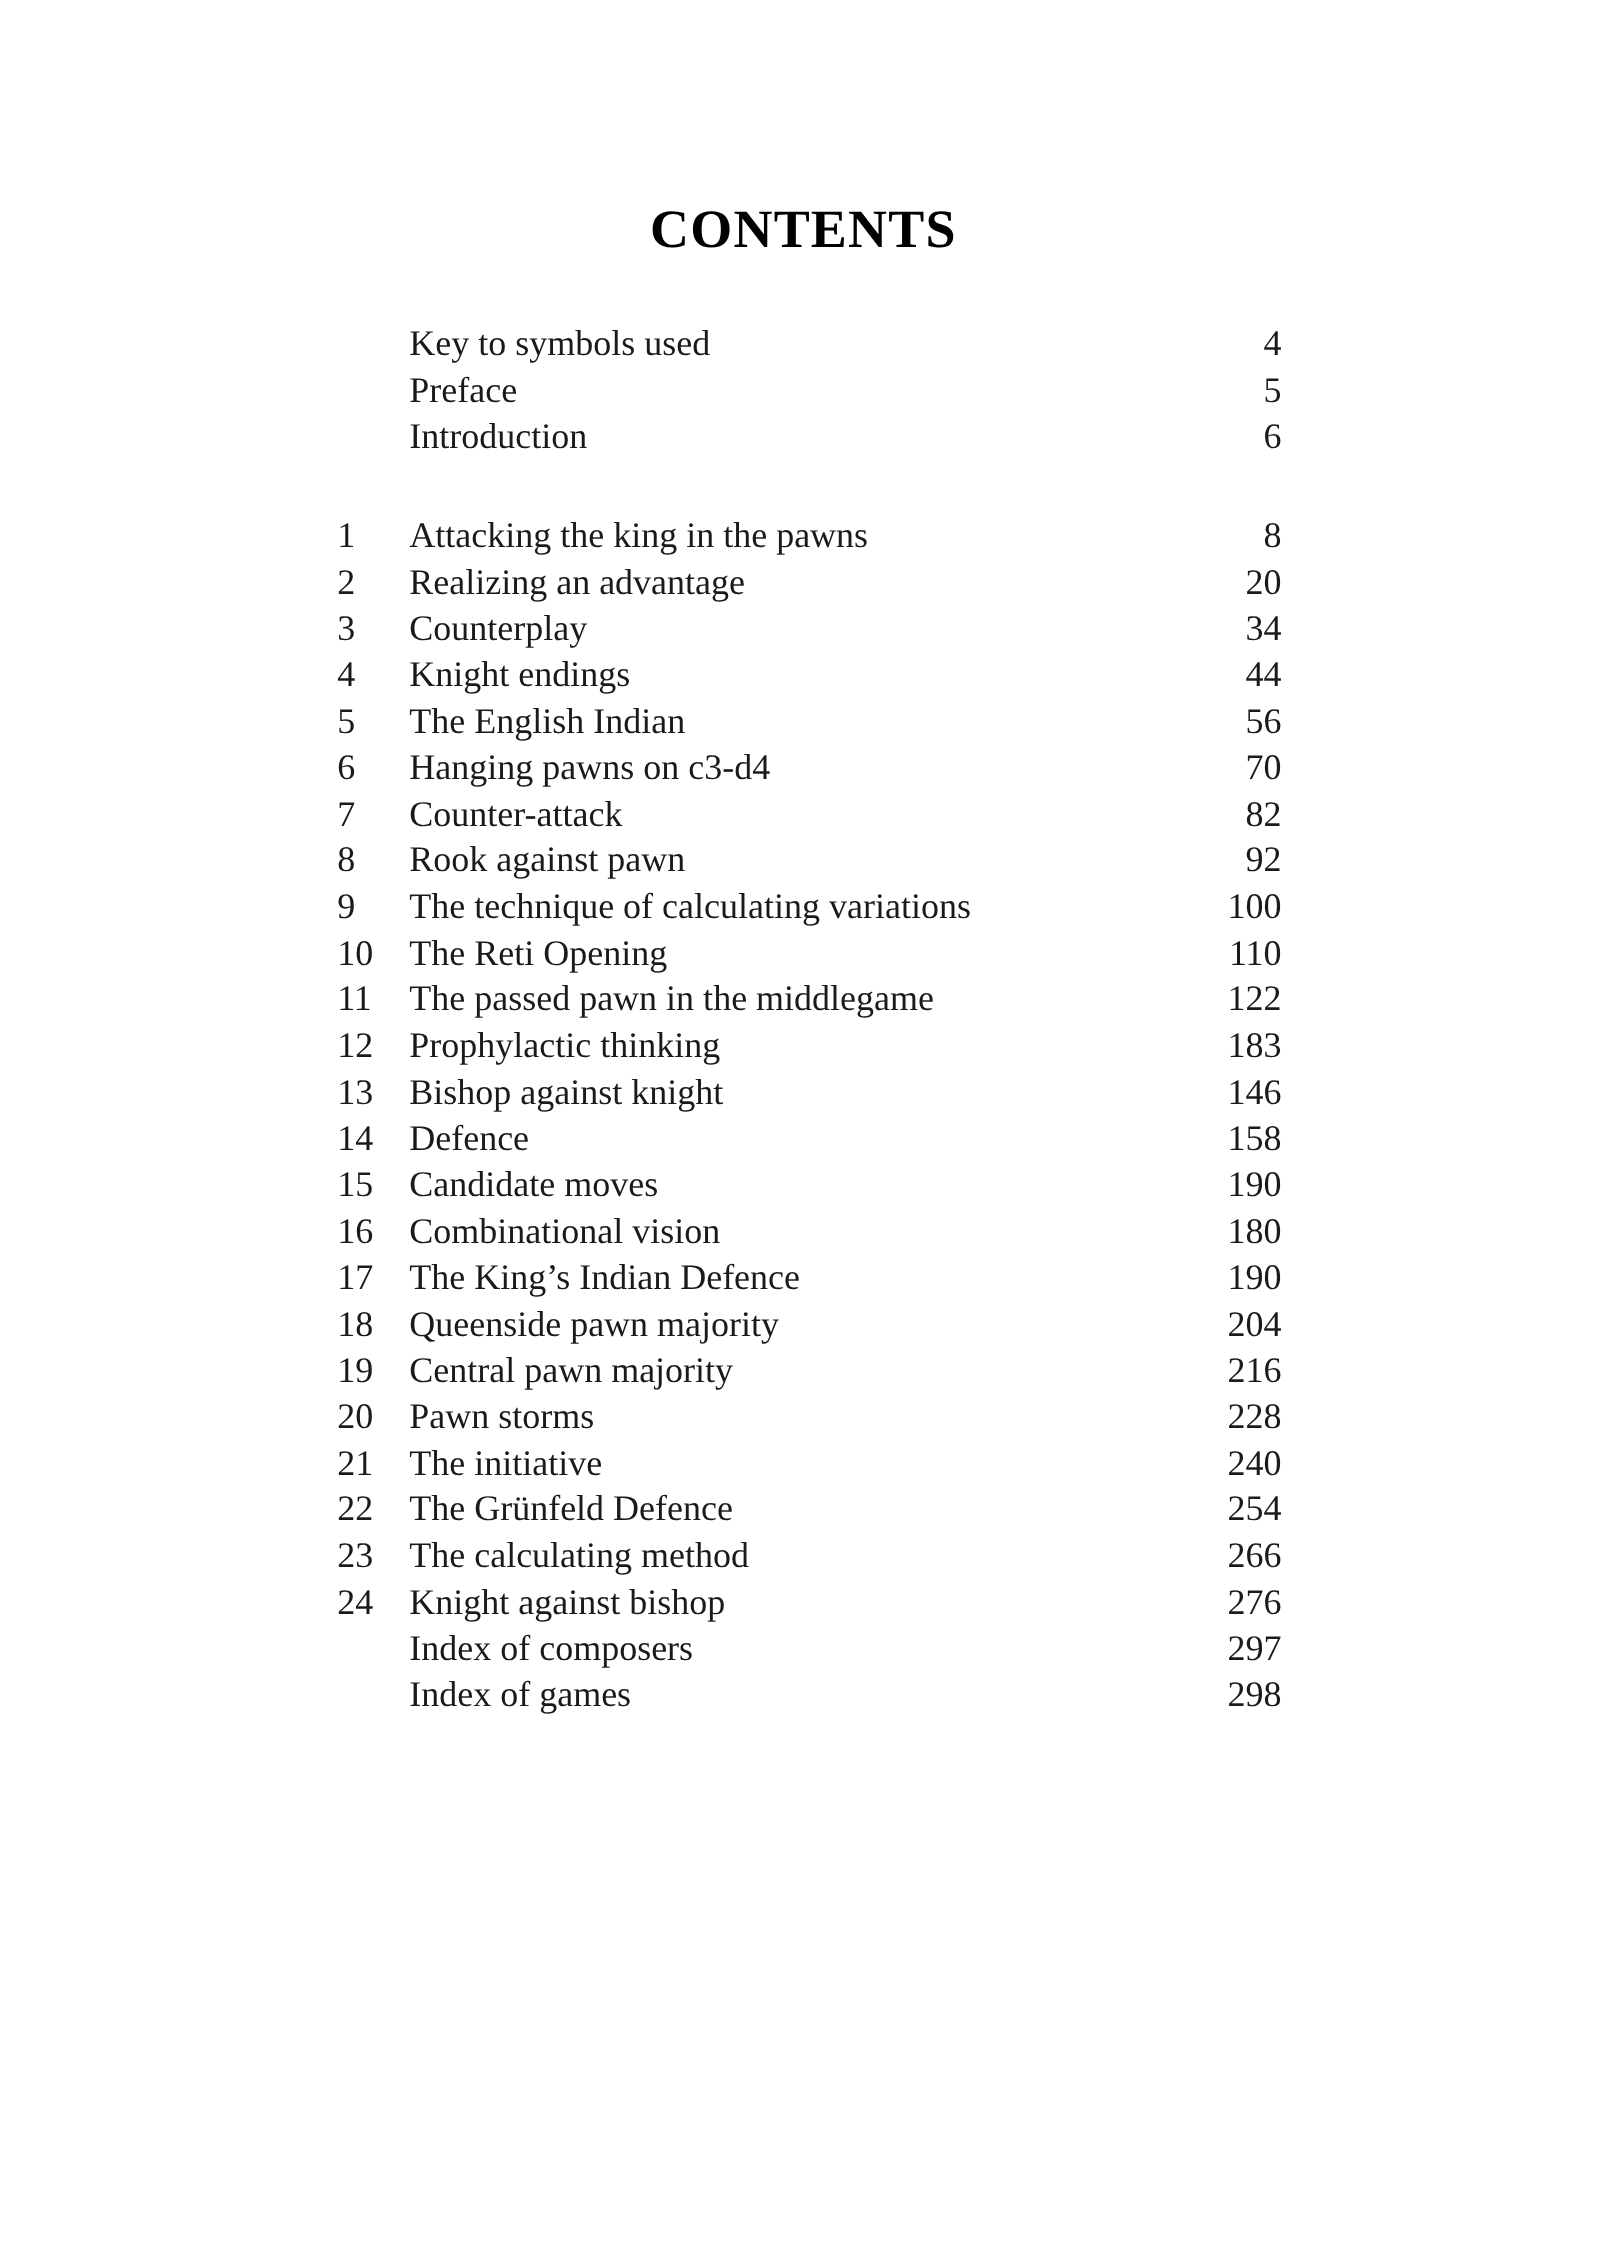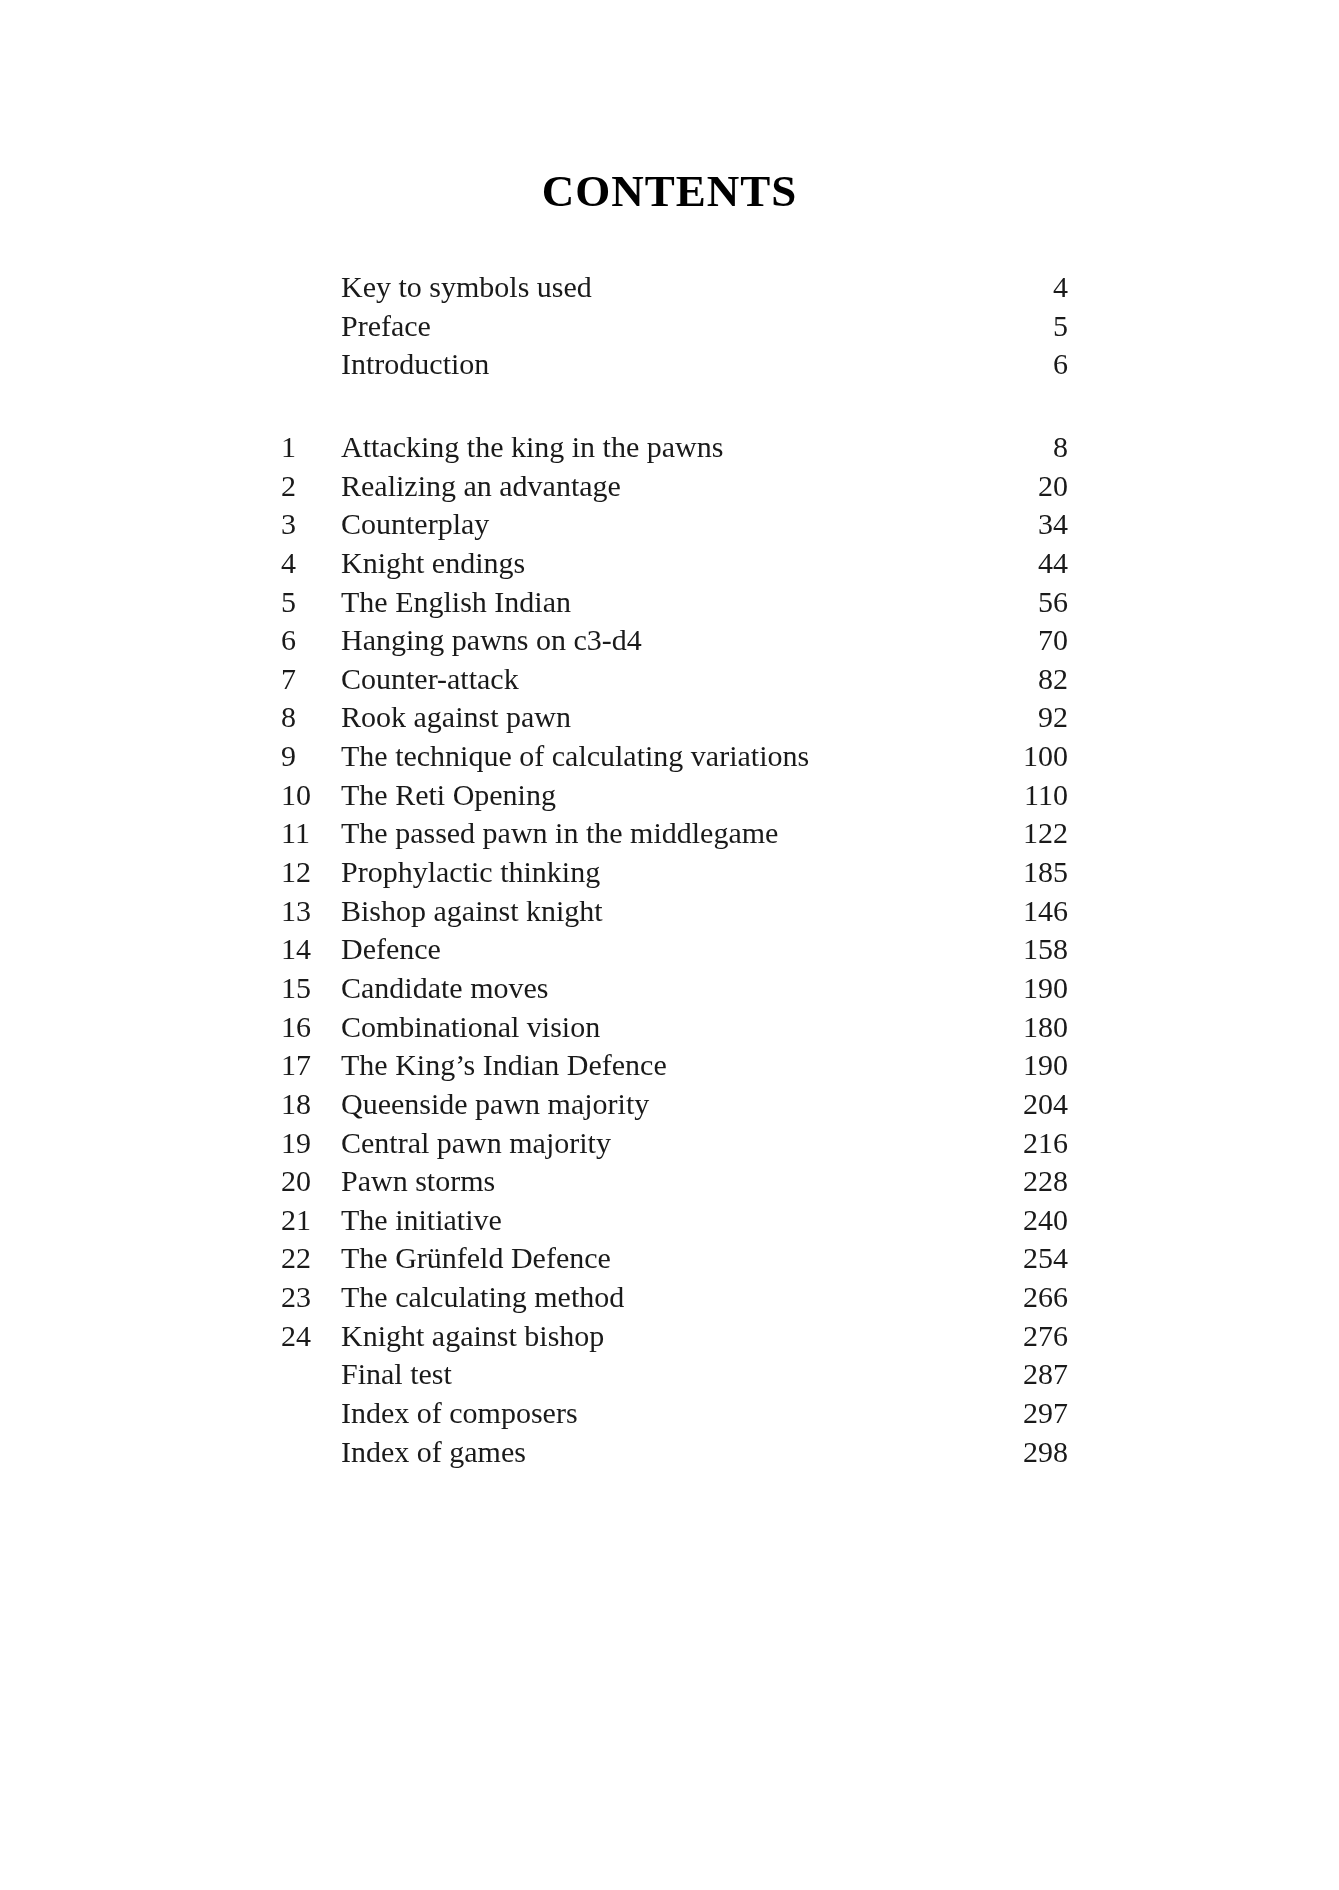--- a/index.html
+++ b/index.html
@@ -135,21 +135,21 @@
     <span class="toc-page">110</span>
   </div>
       <div class="toc-row">
     <span class="toc-num">11</span>
     <span class="toc-title">The passed pawn in the middlegame</span>
     <span class="toc-page">122</span>
   </div>
       <div class="toc-row">
     <span class="toc-num">12</span>
     <span class="toc-title">Prophylactic thinking</span>
-    <span class="toc-page">185</span>
+    <span class="toc-page">183</span>
   </div>
       <div class="toc-row">
     <span class="toc-num">13</span>
     <span class="toc-title">Bishop against knight</span>
     <span class="toc-page">146</span>
   </div>
       <div class="toc-row">
     <span class="toc-num">14</span>
     <span class="toc-title">Defence</span>
     <span class="toc-page">158</span>
@@ -199,25 +199,20 @@
     <span class="toc-title">The calculating method</span>
     <span class="toc-page">266</span>
   </div>
       <div class="toc-row">
     <span class="toc-num">24</span>
     <span class="toc-title">Knight against bishop</span>
     <span class="toc-page">276</span>
   </div>
       <div class="toc-row">
     <span class="toc-num"></span>
-    <span class="toc-title">Final test</span>
-    <span class="toc-page">287</span>
-  </div>
-      <div class="toc-row">
-    <span class="toc-num"></span>
     <span class="toc-title">Index of composers</span>
     <span class="toc-page">297</span>
   </div>
       <div class="toc-row">
     <span class="toc-num"></span>
     <span class="toc-title">Index of games</span>
     <span class="toc-page">298</span>
   </div>
     </div>
 </div>

